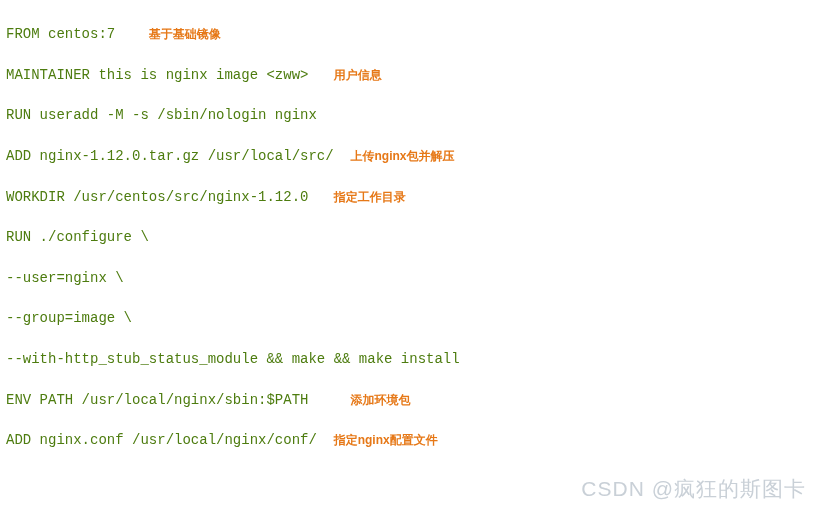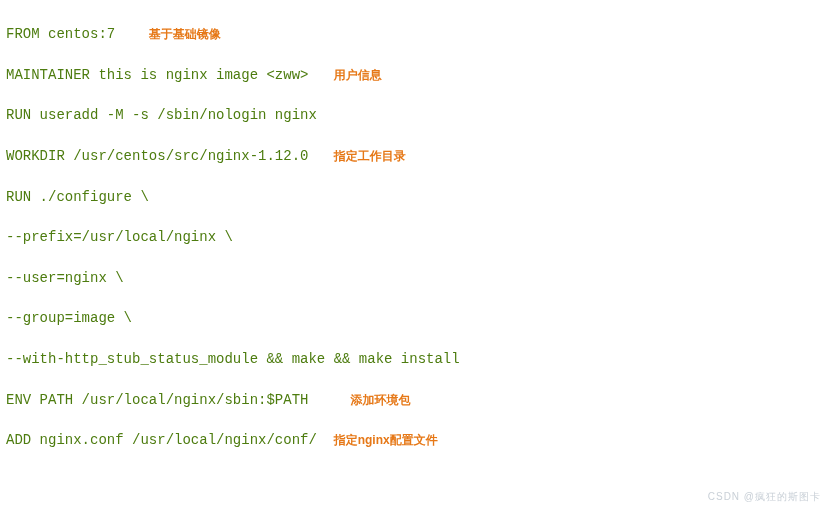--- a/index.html
+++ b/index.html
@@ -23,39 +23,39 @@
     }
     .code { color: #4d7c0f; }
     .anno {
       color: #e67817;
       font-weight: bold;
       font-family: sans-serif, "Microsoft YaHei";
       font-size: 12px;
     }
     .watermark {
       position: absolute;
-      right: 9px;
+      right: 24px;
       bottom: 18px;
       color: #c9d0d7;
       font-family: sans-serif;
-      font-size: 10px;
+      font-size: 21px;
       letter-spacing: 1px;
       pointer-events: none;
     }
   </style>
 </head>
 <body>
 
 <div class="editor">
 <span class="line"><span class="code">FROM centos:7</span>    <span class="anno">基于基础镜像</span></span>
 <span class="line"><span class="code">MAINTAINER this is nginx image &lt;zww&gt;</span>   <span class="anno">用户信息</span></span>
 <span class="line"><span class="code">RUN useradd -M -s /sbin/nologin nginx</span></span>
+<span class="line"><span class="code">ADD nginx-1.12.0.tar.gz /usr/local/src/</span>  <span class="anno">上传nginx包并解压</span></span>
 <span class="line"><span class="code">WORKDIR /usr/centos/src/nginx-1.12.0</span>   <span class="anno">指定工作目录</span></span>
 <span class="line"><span class="code">RUN ./configure \</span></span>
-<span class="line"><span class="code">--prefix=/usr/local/nginx \</span></span>
 <span class="line"><span class="code">--user=nginx \</span></span>
 <span class="line"><span class="code">--group=image \</span></span>
 <span class="line"><span class="code">--with-http_stub_status_module &amp;&amp; make &amp;&amp; make install</span></span>
 <span class="line"><span class="code">ENV PATH /usr/local/nginx/sbin:$PATH</span>     <span class="anno">添加环境包</span></span>
 <span class="line"><span class="code">ADD nginx.conf /usr/local/nginx/conf/</span>  <span class="anno">指定nginx配置文件</span></span>
 
 
 
 
 

